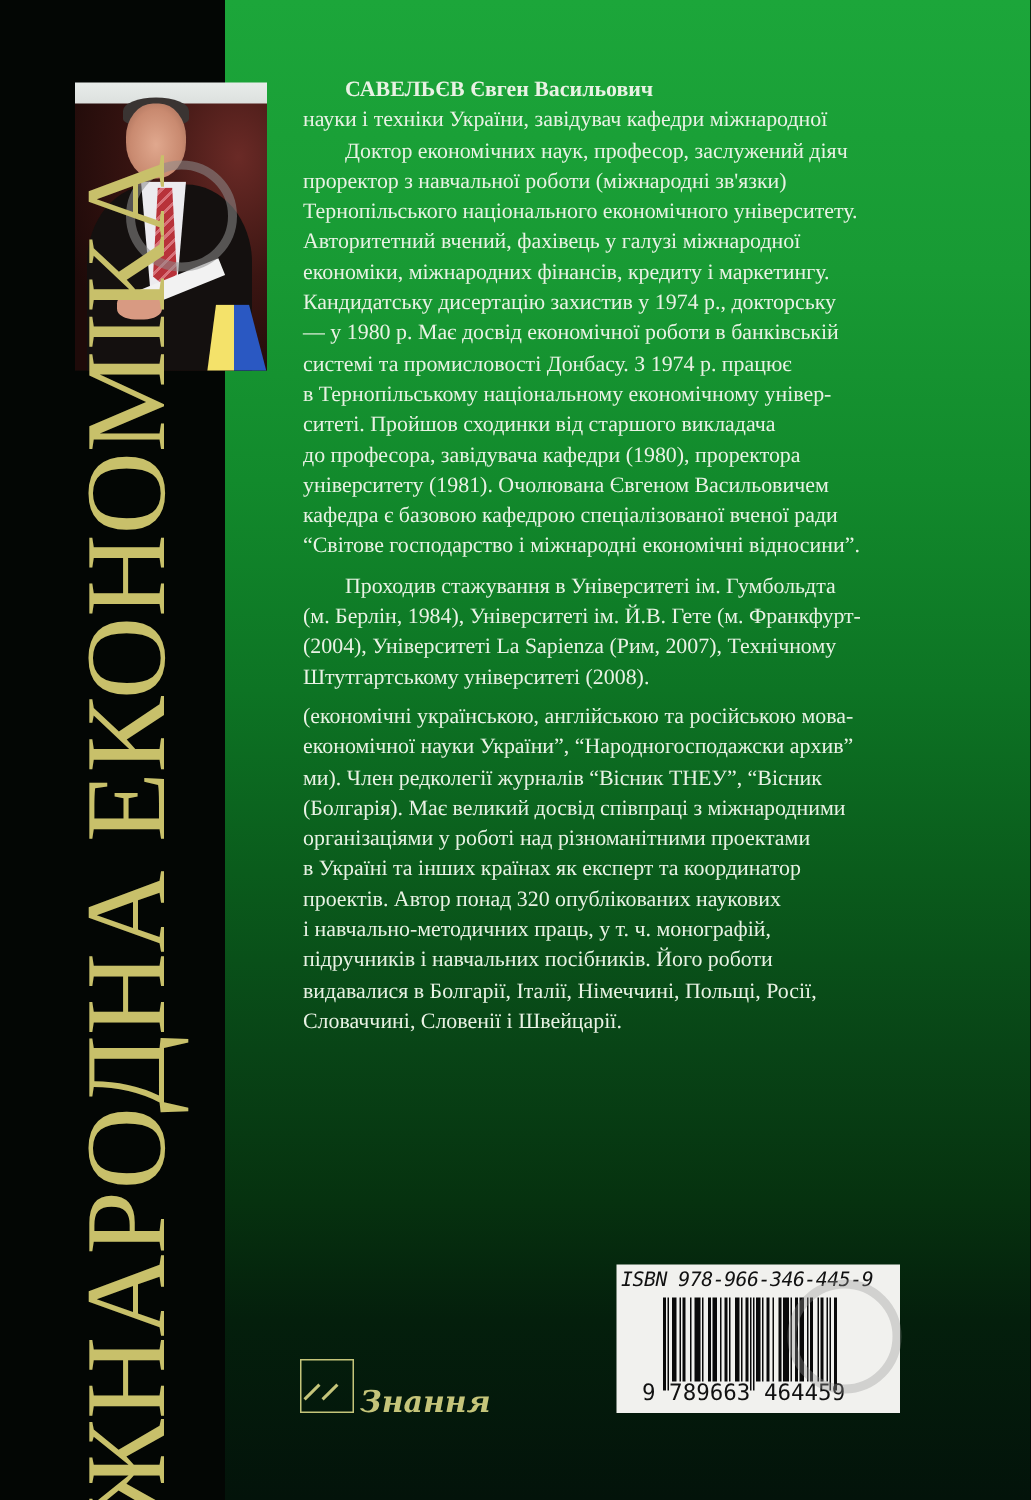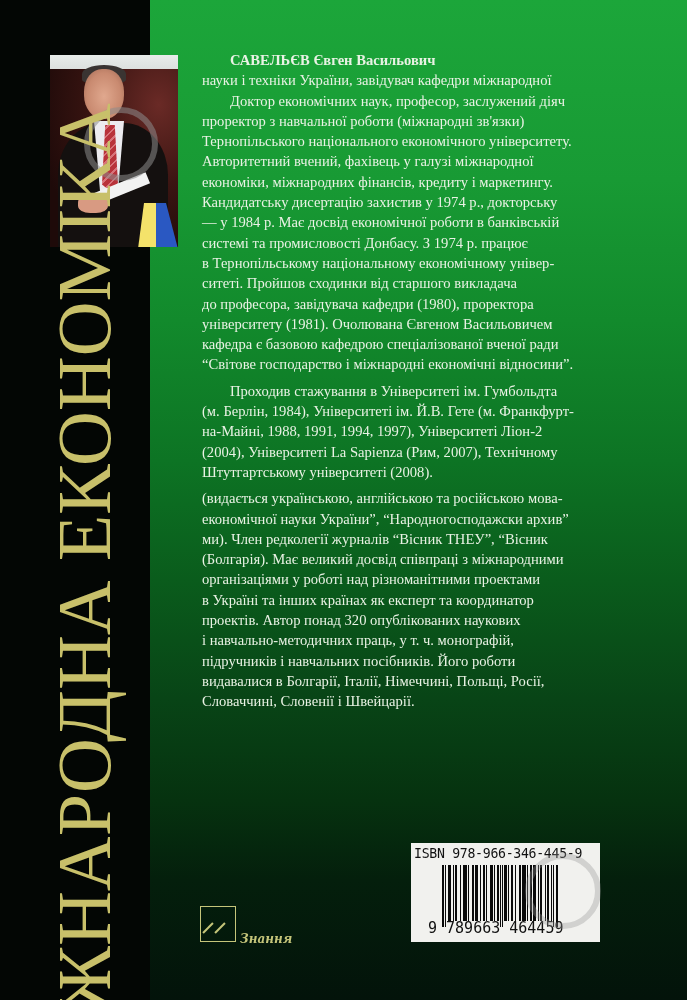--- a/index.html
+++ b/index.html
@@ -113,34 +113,35 @@
     position: absolute; width: 2px; height: 14px; background: #c5c57a;
     top: 14px; transform: rotate(45deg);
   }
   .logo .box .s1 { left: 6px; }
   .logo .box .s2 { left: 18px; }
   .logo .word {
     color: #c5c57a;
     font-family: "DejaVu Serif", "Liberation Serif", serif;
     font-style: italic;
     font-weight: bold;
-    font-size: 12px;
+    font-size: 20px;
     margin-left: 4px;
     margin-bottom: -4px;
   }
   .barcode {
     position: absolute; left: 411px; top: 843px; width: 189px; height: 99px;
     background: #f1f1ee;
     box-sizing: border-box;
   }
   .barcode .isbn {
     position: absolute; left: 3px; top: 3px; width: 186px;
     font-family: "DejaVu Sans Mono", "Liberation Mono", monospace;
     font-size: 13.2px; color: #111; letter-spacing: -0.3px;
     white-space: nowrap;
+    font-style: italic;
   }
   .barcode .bars {
     position: absolute; left: 31px; top: 22px; width: 128px; height: 56px;
     display: flex; align-items: flex-start;
   }
   .barcode .bars span { display: block; height: 56px; background: #0a0a0a; }
   .barcode .bars span.gap { background: transparent; }
   .barcode .bars span.long { height: 62px; }
   .barcode .digits {
     position: absolute; left: 17px; top: 76px;
@@ -177,40 +178,39 @@
   <div class="name">САВЕЛЬЄВ Євген Васильович</div>
 
   <div class="para">
     <span class="line">науки і техніки України, завідувач кафедри міжнародної</span>
     <span class="line first">Доктор економічних наук, професор, заслужений діяч</span>
     <span class="line">проректор з навчальної роботи (міжнародні зв'язки)</span>
     <span class="line">Тернопільського національного економічного університету.</span>
     <span class="line">Авторитетний вчений, фахівець у галузі міжнародної</span>
     <span class="line">економіки, міжнародних фінансів,  кредиту і маркетингу.</span>
     <span class="line">Кандидатську дисертацію захистив у 1974 р., докторську</span>
-    <span class="line">— у 1984 р. Має досвід економічної роботи в банківській</span>
+    <span class="line">— у 1980 р. Має досвід економічної роботи в банківській</span>
     <span class="line">системі та промисловості Донбасу. З 1974 р. працює</span>
     <span class="line">в Тернопільському національному економічному універ-</span>
     <span class="line">ситеті. Пройшов сходинки від старшого викладача</span>
     <span class="line">до професора, завідувача кафедри (1980), проректора</span>
     <span class="line">університету (1981). Очолювана Євгеном Васильовичем</span>
     <span class="line">кафедра є базовою кафедрою спеціалізованої вченої ради</span>
     <span class="line">“Світове господарство і міжнародні економічні відносини”.</span>
   </div>
 
   <div class="para">
     <span class="line first">Проходив стажування в Університеті ім. Гумбольдта</span>
     <span class="line">(м. Берлін, 1984), Університеті ім. Й.В. Гете (м. Франкфурт-</span>
-    <span class="line">на-Майні, 1988, 1991, 1994, 1997), Університеті Ліон-2</span>
     <span class="line">(2004), Університеті La Sapienza (Рим, 2007), Технічному</span>
     <span class="line">Штутгартському  університеті (2008).</span>
   </div>
 
   <div class="para">
-    <span class="line">(видається українською, англійською та російською мова-</span>
+    <span class="line">(економічні українською, англійською та російською мова-</span>
     <span class="line">економічної науки України”, “Народногосподажски архив”</span>
     <span class="line">ми). Член редколегії журналів “Вісник ТНЕУ”, “Вісник</span>
     <span class="line">(Болгарія). Має великий досвід співпраці з міжнародними</span>
     <span class="line">організаціями у роботі над різноманітними проектами</span>
     <span class="line">в Україні та інших країнах як експерт та координатор</span>
     <span class="line">проектів. Автор понад 320 опублікованих наукових</span>
     <span class="line">і навчально-методичних праць, у т. ч. монографій,</span>
     <span class="line">підручників і навчальних посібників. Його роботи</span>
     <span class="line">видавалися в Болгарії, Італії, Німеччині, Польщі, Росії,</span>
     <span class="line">Словаччині, Словенії і Швейцарії.</span>

